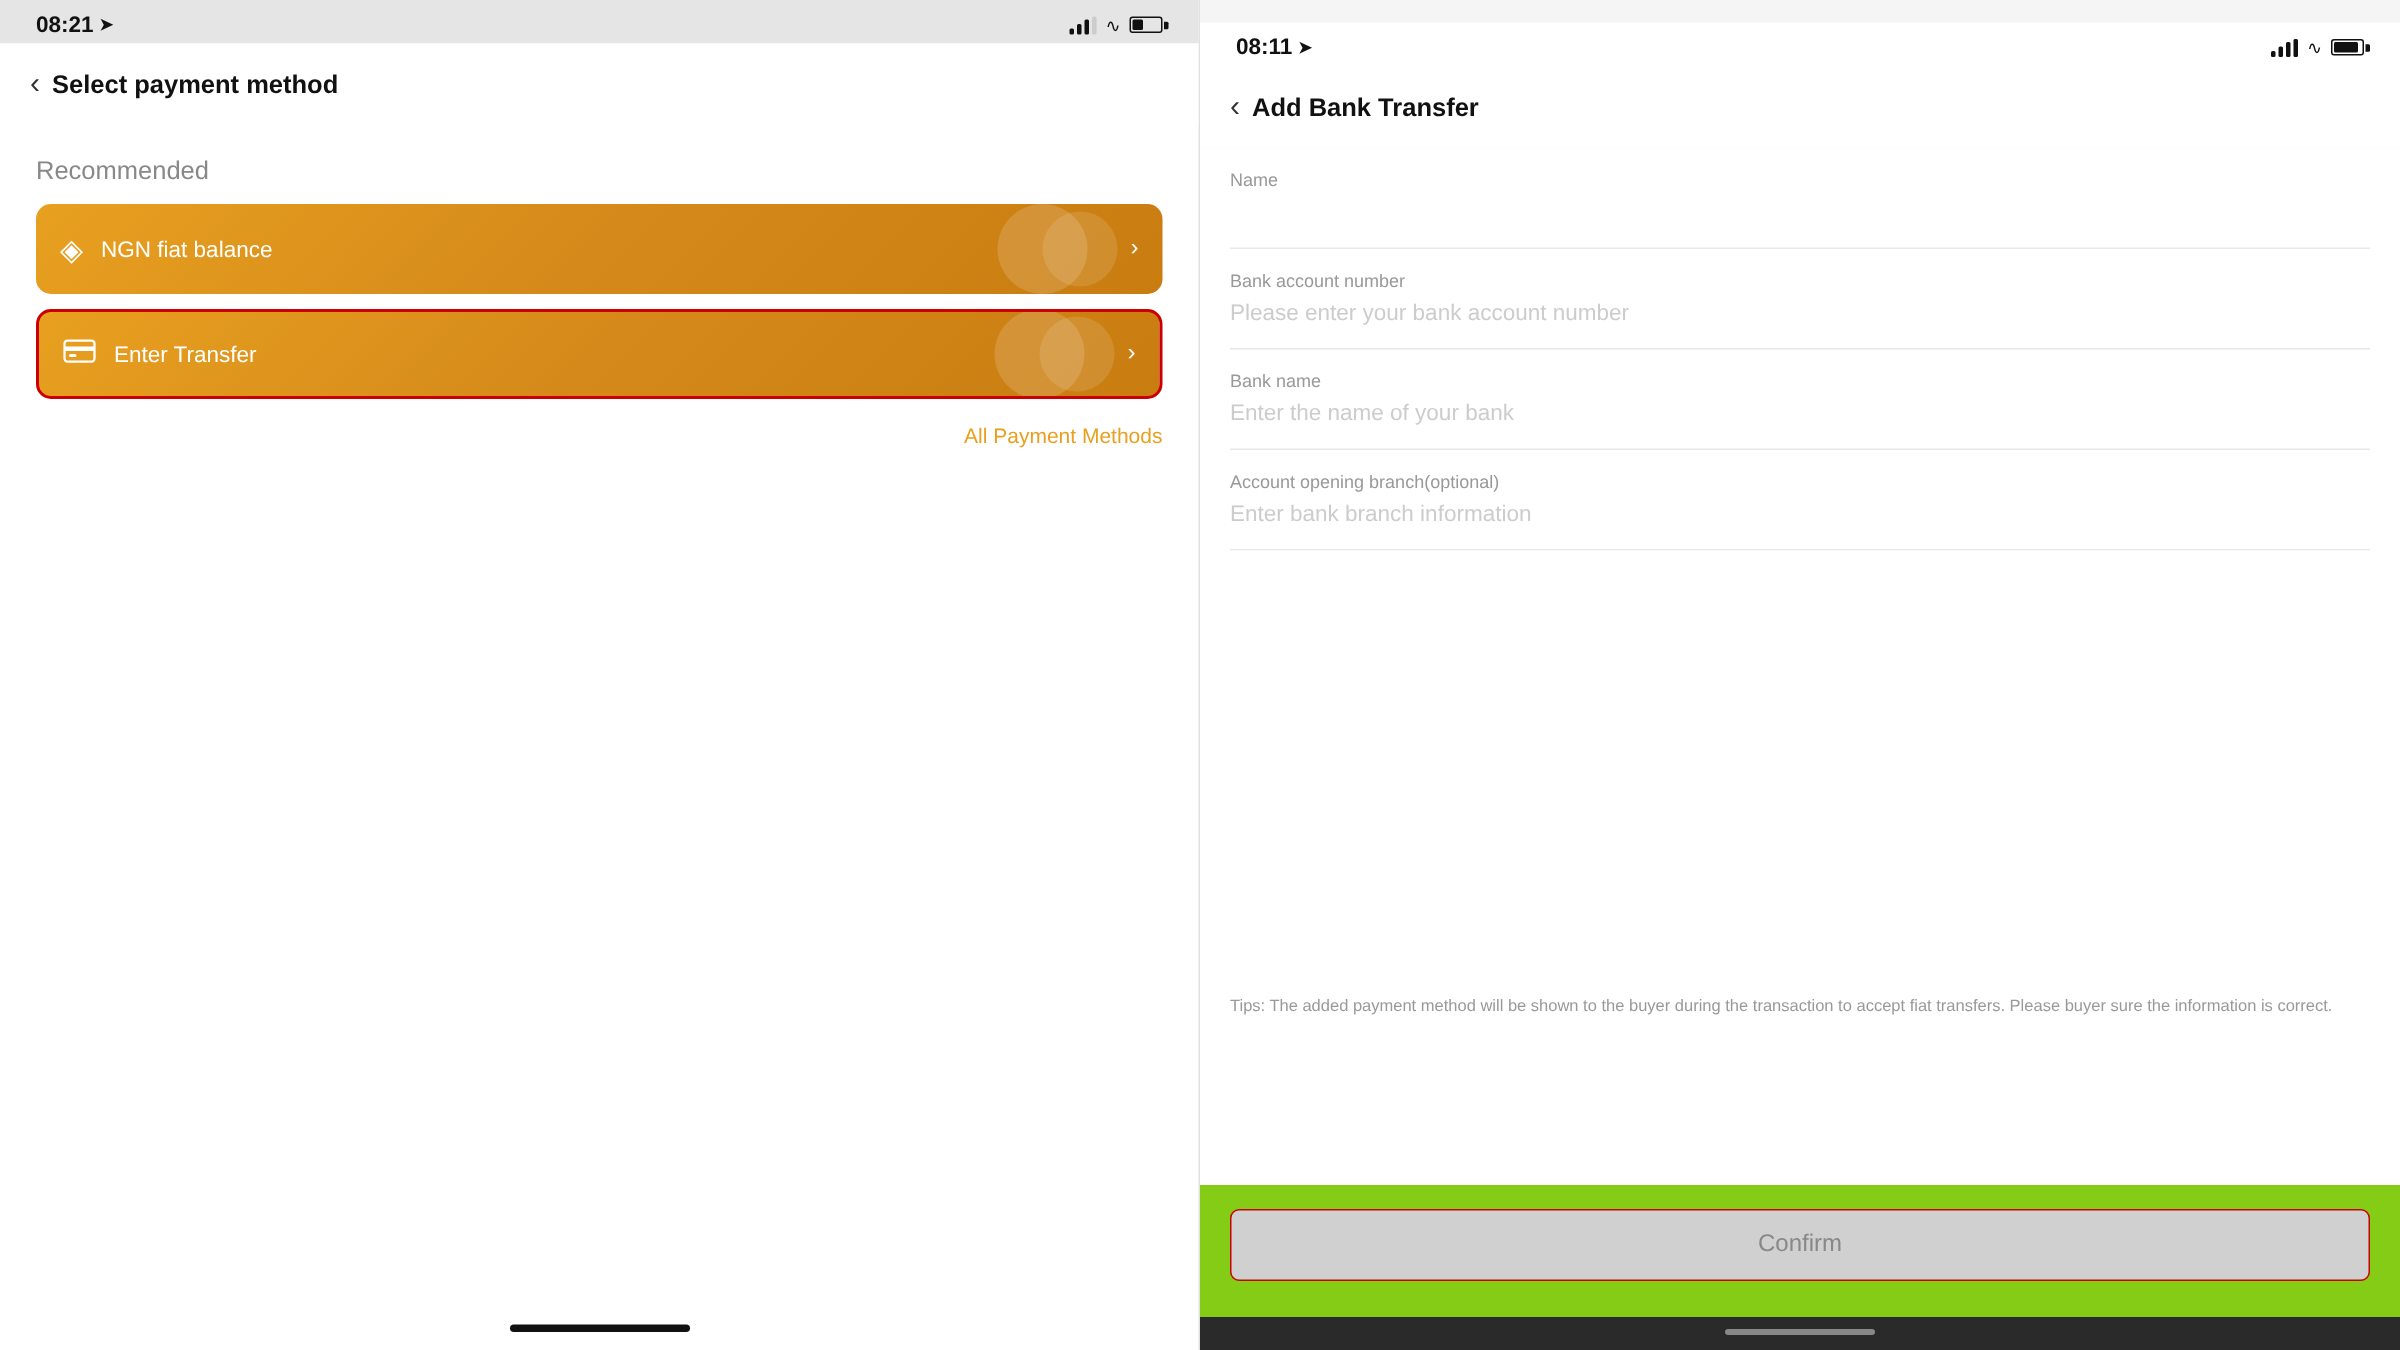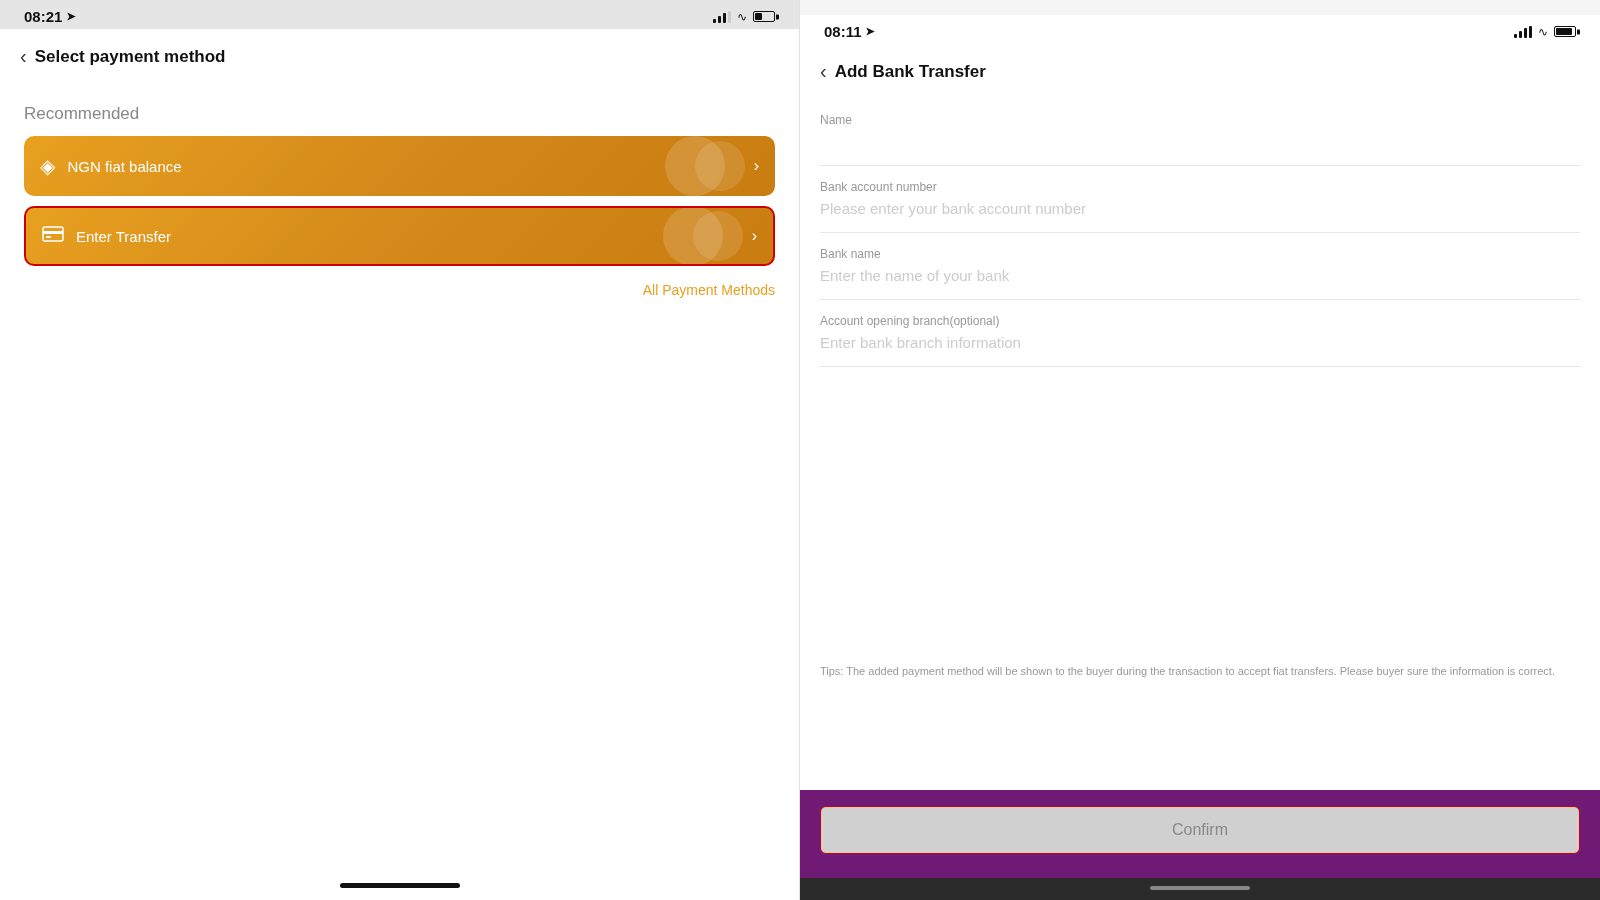--- a/index.html
+++ b/index.html
@@ -252,21 +252,21 @@
       background: #ffffff;
     }
     .tips-text {
       font-size: 11px;
       color: #999;
       line-height: 1.5;
     }
 
     
     .bottom-action {
-      background: #701a75;
+      background: #84cc16;
       padding: 16px 20px 24px 20px;
     }
     .confirm-btn {
       width: 100%;
       padding: 14px;
       background: #d0d0d0;
       border: 1.5px solid #cc0000;
       border-radius: 6px;
       font-size: 16px;
       color: #888;

